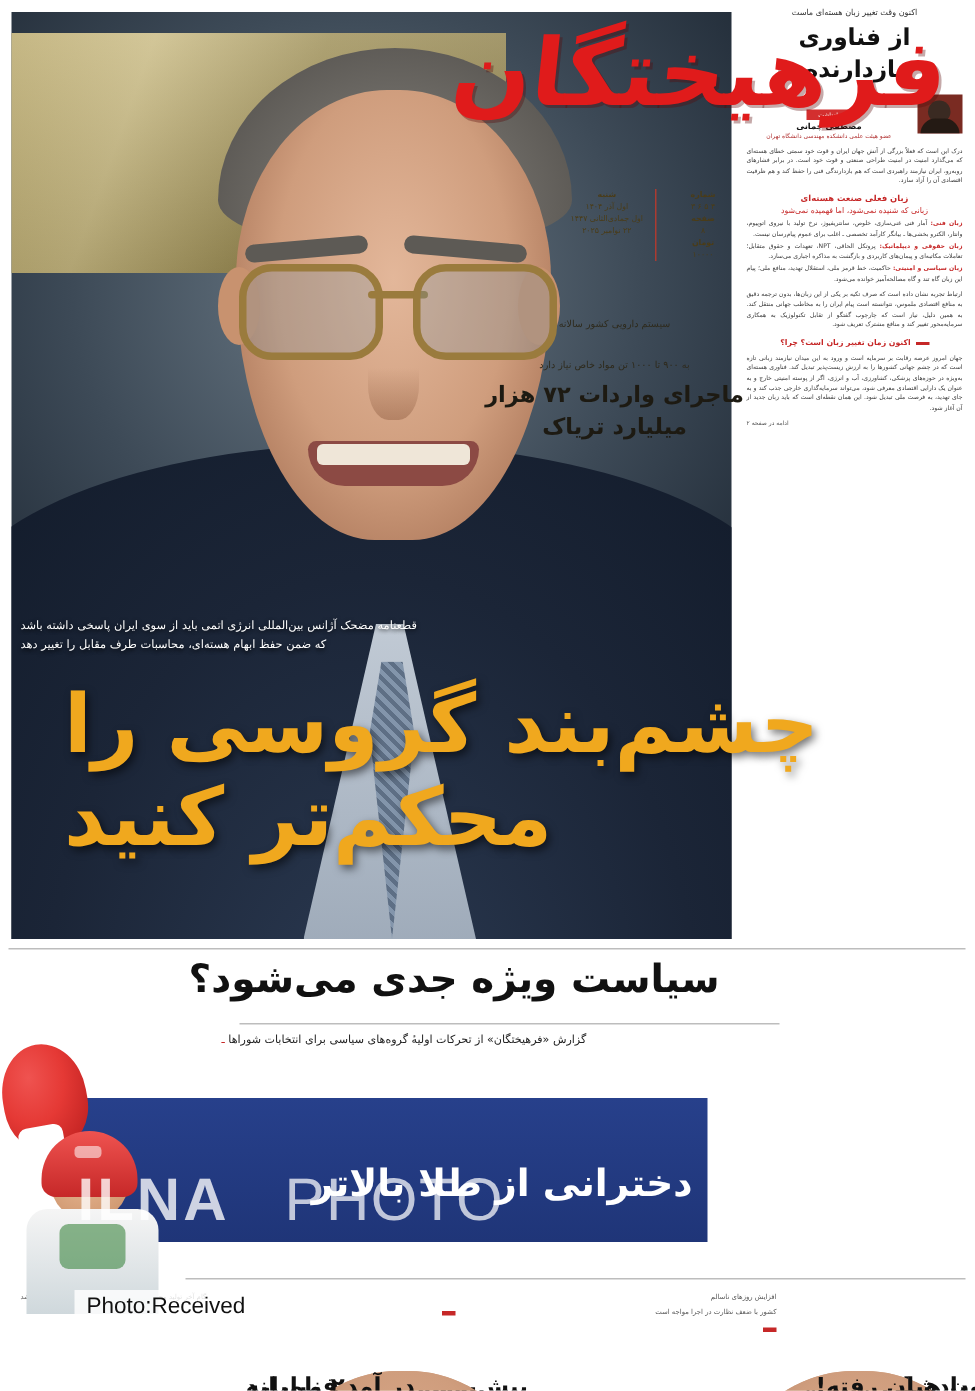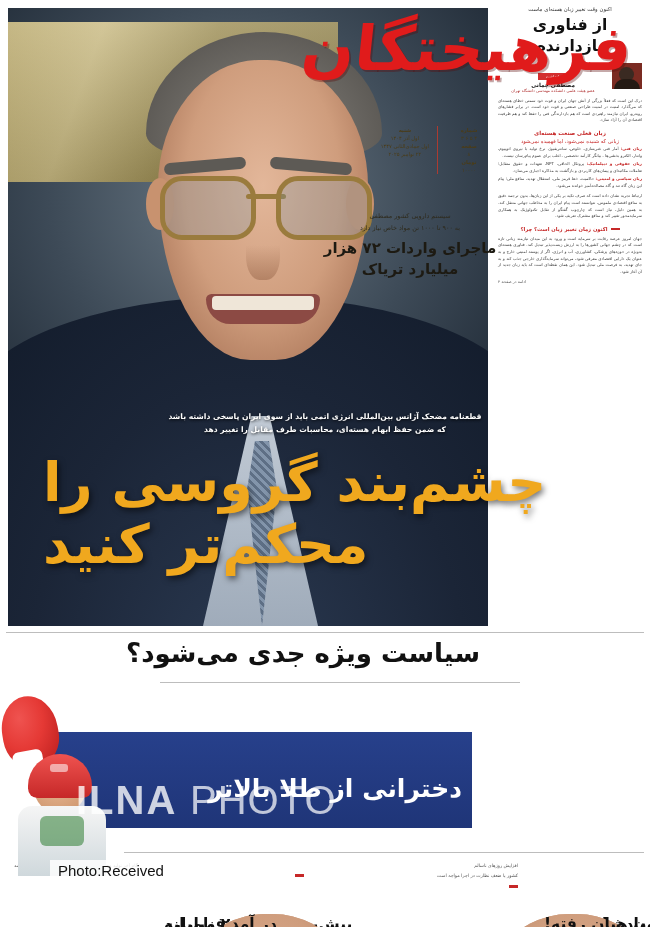--- a/index.html
+++ b/index.html
@@ -97,27 +97,27 @@
   .mast-meta .col{min-width:46px;}
   .mast-meta .rule{width:1px;background:#c0392b;opacity:.85;}
   .mast-meta b{font-weight:700;display:block;}
 
   
   .kicker-mid{
     position:absolute;right:150px;top:212px;width:180px;z-index:7;
     direction:rtl;text-align:center;color:#2e2a1c;
   }
   .kicker-mid .k1{font-size:6.4px;line-height:1.5;}
-  .kicker-mid .k2{font-size:6.4px;line-height:1.5;margin-top:2px;}
+  .kicker-mid .k2{font-size:6.4px;line-height:1.5;margin-top:17px;}
   .kicker-mid .k3{font-size:15px;font-weight:700;line-height:1.38;margin-top:5px;color:#1d1a12;}
 
   .lead-strip{
     position:absolute;left:14px;right:14px;top:410px;z-index:7;
-    direction:rtl;text-align:center;color:#ffffff;
-    font-size:7.6px;line-height:1.75;font-weight:700;
+    direction:rtl;text-align:left;color:#ffffff;
+    font-size:7.6px;line-height:1.75;font-weight:400;
     text-shadow:0 1px 3px rgba(0,0,0,.85);
   }
 
   .main-head{
     position:absolute;left:10px;right:10px;top:452px;z-index:7;
     direction:rtl;text-align:left;
     color:#f0a81e;
     font-weight:700;font-size:54px;line-height:1.14;
     text-shadow:2px 3px 6px rgba(0,0,0,.55);
     white-space:nowrap;
@@ -212,21 +212,20 @@
     position:absolute;left:18px;top:110px;width:88px;height:70px;
     background:linear-gradient(180deg,#f5f5f5,#cfd8dc);border-radius:14px 14px 0 0;
   }
   .boxer-body:after{content:"";position:absolute;left:22px;top:10px;width:44px;height:30px;background:#2e7d32;opacity:.55;border-radius:6px;}
 
   
   .wm-ilna{
     position:absolute;left:52px;top:778px;z-index:9;
     font-size:40px;font-weight:700;color:rgba(255,255,255,.78);letter-spacing:2px;
     font-family:"Liberation Sans",sans-serif;
-    margin-left:24px;
   }
   .wm-photo{
     position:absolute;left:190px;top:778px;z-index:9;
     font-size:40px;font-weight:400;color:rgba(255,255,255,.72);letter-spacing:1px;
     font-family:"Liberation Sans",sans-serif;
   }
   .wm-caption{
     position:absolute;left:50px;top:860px;z-index:10;
     background:rgba(255,255,255,.82);color:#111;
     font-family:"Liberation Sans",sans-serif;font-size:15px;padding:2px 8px;
@@ -293,21 +292,21 @@
         <div class="col">
           <b>شنبه</b>
           <span>اول آذر ۱۴۰۴</span><br>
           <span>اول جمادی‌الثانی ۱۴۴۷</span><br>
           <span>۲۲ نوامبر ۲۰۲۵</span>
         </div>
       </div>
     </div>
 
     <div class="kicker-mid">
-      <div class="k1">سیستم دارویی کشور مصطفی</div>
+      <div class="k1">سیستم دارویی کشور سالانه</div>
       <div class="k2">به ۹۰۰ تا ۱۰۰۰ تن مواد خاص نیاز دارد</div>
       <div class="k3">ماجرای واردات ۷۲ هزار میلیارد تریاک</div>
     </div>
 
     <div class="lead-strip">
       <div>قطعنامه مضحک آژانس بین‌المللی انرژی اتمی باید از سوی ایران پاسخی داشته باشد</div>
       <div>که ضمن حفظ ابهام هسته‌ای، محاسبات طرف مقابل را تغییر دهد</div>
     </div>
 
     <div class="main-head">
@@ -355,20 +354,24 @@
       <div class="rail-body">جهان امروز عرصه رقابت بر سرمایه است و ورود به این میدان نیازمند زبانی تازه است که در چشم جهانی کشورها را به ارزش زیست‌پذیر تبدیل کند. فناوری هسته‌ای به‌ویژه در حوزه‌های پزشکی، کشاورزی، آب و انرژی، اگر از پوسته امنیتی خارج و به عنوان یک دارایی اقتصادی معرفی شود، می‌تواند سرمایه‌گذاری خارجی جذب کند و به جای تهدید، به فرصت ملی تبدیل شود. این همان نقطه‌ای است که باید زبان جدید از آن آغاز شود.</div>
       <div class="rail-more">ادامه در صفحه ۲</div>
     </div>
   </div>
 
   <div class="bottom-block">
     <div class="hrule" style="top:2px"></div>
 
     <div class="b-head1">سیاست ویژه جدی می‌شود؟</div>
     <div class="hrule" style="top:52px;left:160px;right:130px"></div>
+    <div class="b-sub1">
+      <span>گزارش «فرهیختگان» از تحرکات اولیهٔ گروه‌های سیاسی برای انتخابات شوراها</span>
+      <span class="mk">ـ</span>
+    </div>
 
     <div class="promo">
       <div class="promo-head">دخترانی از طلا بالاتر</div>
     </div>
 
     <div class="boxer">
       <div class="glove"></div>
       <div class="boxer-head"></div>
       <div class="helmet"></div>
       <div class="boxer-body"></div>

